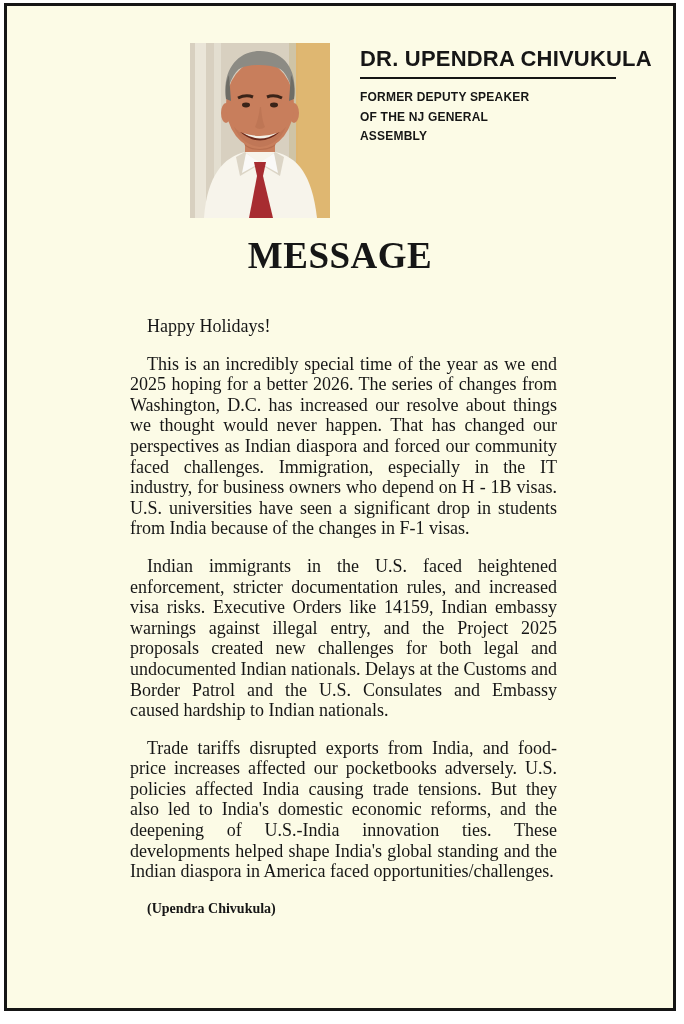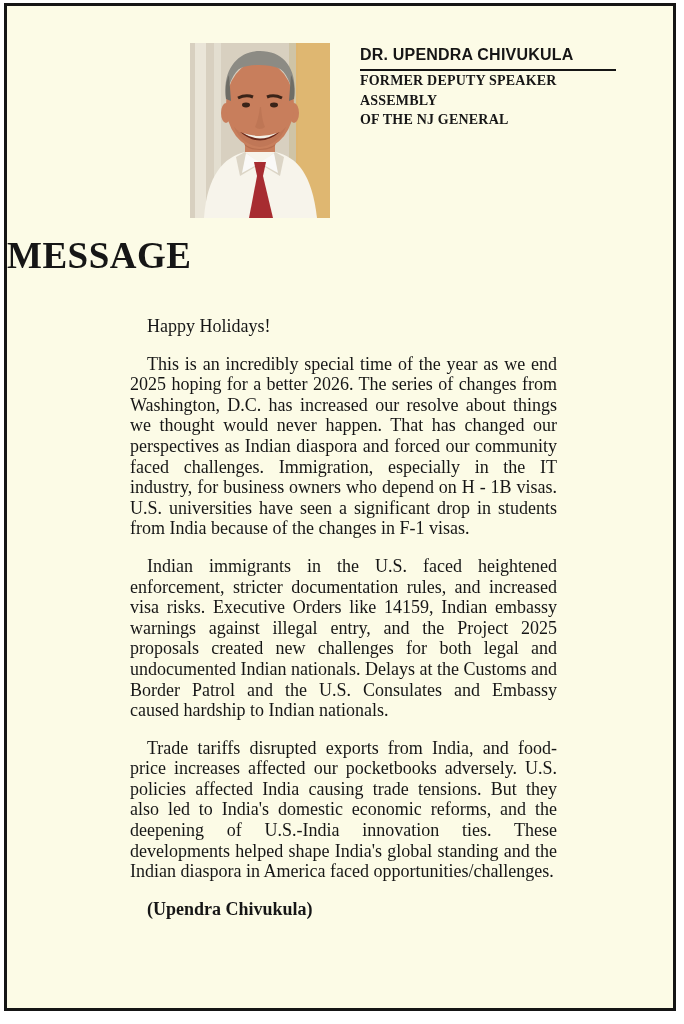--- a/index.html
+++ b/index.html
@@ -37,40 +37,41 @@
   .photo-frame svg { display: block; width: 100%; height: 100%; }
   .title-block {
     position: absolute;
     left: 353px;
     top: 40px;
     width: 290px;
     font-family: "Liberation Sans", sans-serif;
     font-weight: 700;
   }
   .person-name {
-    font-size: 16px;
+    font-size: 22px;
     letter-spacing: 0.2px;
     white-space: nowrap;
+    text-align: center;
   }
   .name-underline {
     width: 256px;
     height: 0;
     border-bottom: 2.5px solid #151515;
     margin-top: 5px;
   }
   .person-title {
-    font-size: 14px;
+    margin-top: 9px;
+    font-size: 12px;
     line-height: 19.5px;
     letter-spacing: 0.2px;
-    font-family: Liberation Serif, serif;
   }
   
   .message-heading {
     margin: 16px 0 2px 0;
-    text-align: left;
+    text-align: center;
     font-family: "Liberation Serif", serif;
     font-weight: 700;
     font-size: 37px;
     letter-spacing: 0.5px;
   }
   
   .letter-body {
     margin-top: 39px;
     padding: 0 116px 0 123px;
     font-size: 18px;
@@ -78,21 +79,21 @@
     text-align: justify;
   }
   .letter-body p {
     margin: 0 0 17px 0;
     text-indent: 17px;
   }
   .greeting { text-align: left; }
   .signature {
     font-weight: 700;
     text-align: left;
-    font-size: 18px;
+    font-size: 14px;
   }
 </style>
 </head>
 <body>
 
 <div class="page">
 
   <div class="header">
 
     <div class="photo-frame">
@@ -138,22 +139,22 @@
         <path d="M50,89 Q70,106 90,89 Q70,98 50,89 Z" fill="#6B2A1C"></path>
         <path d="M53,90 Q70,101 87,90 Q70,96 53,90 Z" fill="#F4F0E6"></path>
       </svg>
     </div>
 
     <div class="title-block">
       <div class="person-name">DR. UPENDRA CHIVUKULA</div>
       <div class="name-underline"></div>
       <div class="person-title">
         <div>FORMER DEPUTY SPEAKER</div>
+        <div>OF THE NJ GENERAL</div>
         <div>ASSEMBLY</div>
-        <div>OF THE NJ GENERAL</div>
       </div>
     </div>
 
   </div>
 
   <h1 class="message-heading">MESSAGE</h1>
 
   <div class="letter-body">
     <p class="greeting">Happy Holidays!</p>
     <p>This is an incredibly special time of the year as we end 2025 hoping for a better 2026. The series of changes from Washington, D.C. has increased our resolve about things we thought would never happen. That has changed our perspectives as Indian diaspora and forced our community faced challenges. Immigration, especially in the IT industry, for business owners who depend on H - 1B visas. U.S. universities have seen a significant drop in students from India because of the changes in F-1 visas.</p>

